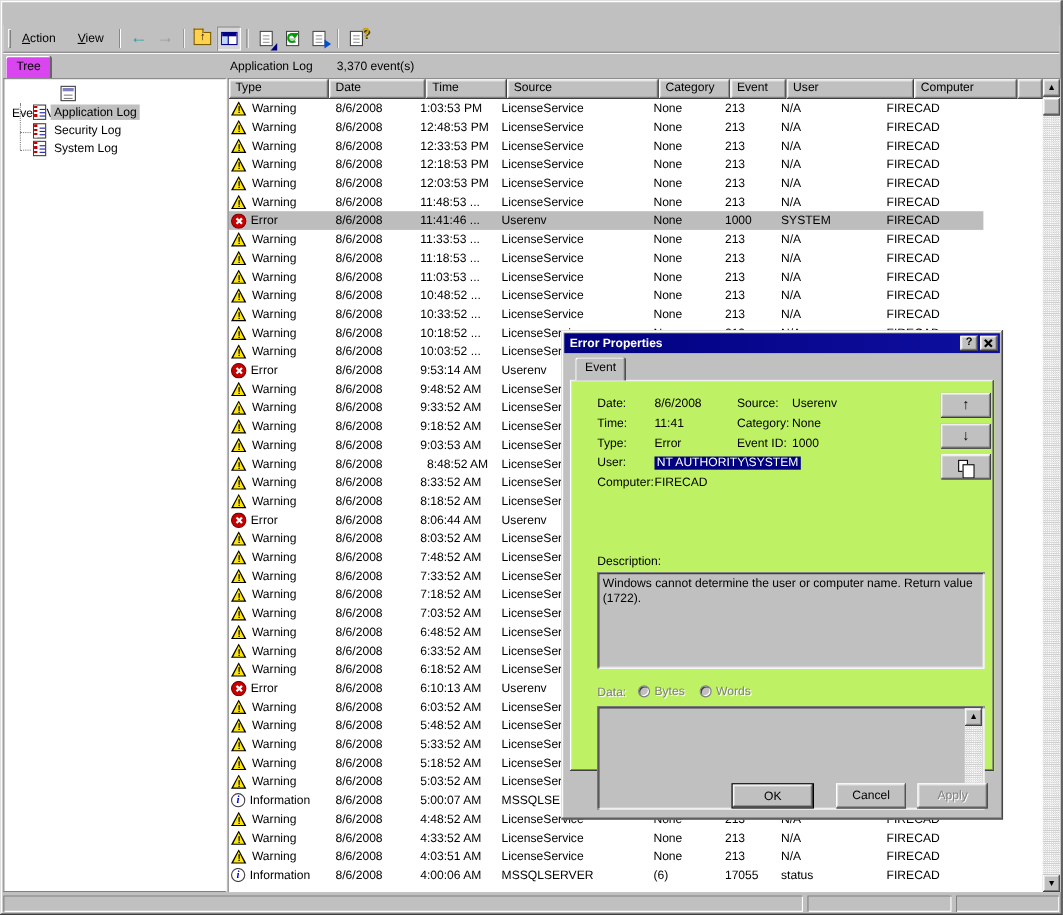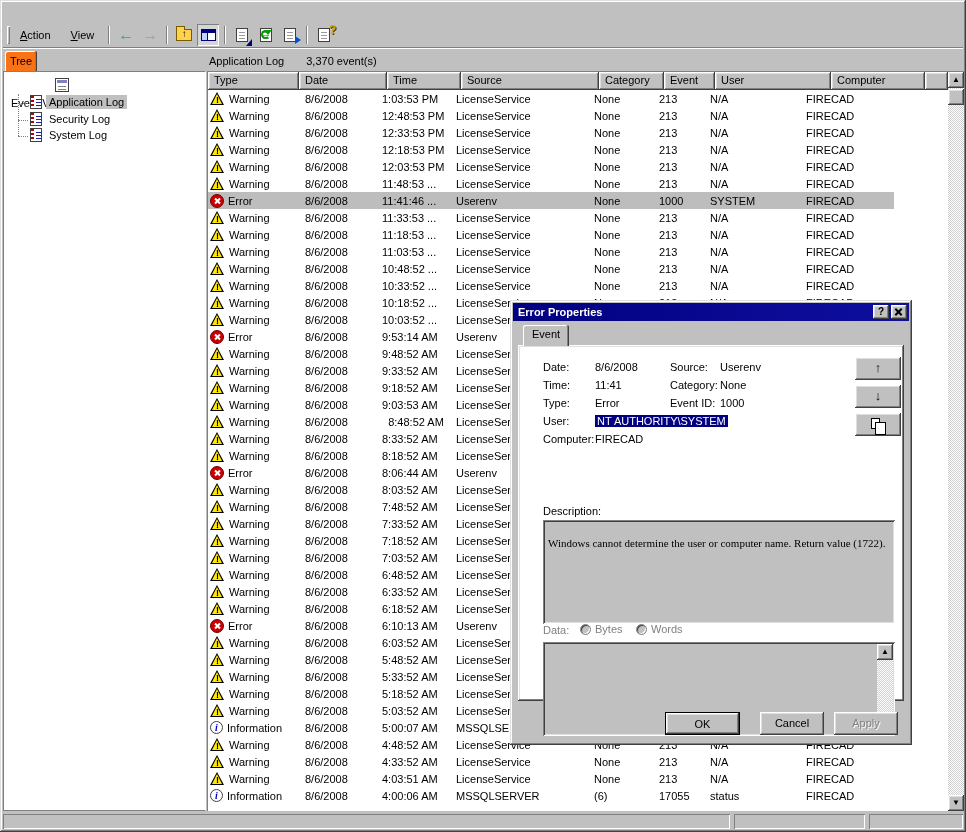--- a/index.html
+++ b/index.html
@@ -62,21 +62,21 @@
   .ovl-refresh::after { content:""; position:absolute; right:-4px; top:-2px; width:0; height:0;
                         border-left:4px solid transparent; border-right:4px solid transparent;
                         border-top:5px solid #00a000; }
   .ovl-arrow { position:absolute; right:0; bottom:2px; width:0; height:0;
                border-top:4px solid transparent; border-bottom:4px solid transparent;
                border-left:6px solid #0050d0; }
   .ovl-q { position:absolute; right:-1px; top:-1px; font-size:12px; font-weight:bold; color:#caa000;
            text-shadow:1px 1px 0 #504000; }
 
   
-  .tree-tab { position:absolute; left:5px; top:51px; width:32px; height:20px; background:#f97316;
+  .tree-tab { position:absolute; left:5px; top:51px; width:42px; height:20px; background:#d946ef;
               box-shadow: inset -1px 0 0 #404040, inset 1px 1px 0 #fff, inset -2px 0 0 #808080;
               border-top-left-radius:2px; border-top-right-radius:2px;
               display:flex; align-items:center; justify-content:center; }
   .banner { position:absolute; left:209px; top:52px; height:18px; display:flex; gap:22px; align-items:center; }
 
   
   .treepanel { position:absolute; left:3px; top:71px; width:203px; height:740px; background:#fff;
                border:1px solid #808080; border-right-color:#fff; }
   .tree-node { position:absolute; display:flex; align-items:center; gap:4px; white-space:nowrap; }
   .tree-label { padding:1px 3px; }
@@ -149,35 +149,35 @@
             background:linear-gradient(90deg,#000080,#0f0fa0); display:flex; align-items:center; }
   .dtitle .ttext { color:#fff; font-weight:bold; font-size:11px; margin-left:5px; }
   .dbtns { margin-left:auto; display:flex; gap:2px; margin-right:2px; }
   .dbtn { width:16px; height:14px; background:#c0c0c0; position:relative; text-align:center;
           font-size:10px; font-weight:bold; line-height:13px;
           box-shadow: inset -1px -1px 0 #404040, inset 1px 1px 0 #fff,
                       inset -2px -2px 0 #808080, inset 2px 2px 0 #dfdfdf; }
   .dtab { position:absolute; left:13px; top:25px; width:46px; height:21px; background:#c0c0c0;
           box-shadow: inset -1px 0 0 #404040, inset 1px 1px 0 #fff, inset -2px 0 0 #808080;
           border-top-left-radius:2px; border-top-right-radius:2px; text-align:center; padding-top:3px; z-index:2; }
-  .dpage { position:absolute; left:8px; top:45px; width:386px; height:356px; background:#ffffff;
+  .dpage { position:absolute; left:8px; top:45px; width:386px; height:356px; background:#bef264;
            box-shadow: inset -1px -1px 0 #404040, inset 1px 1px 0 #fff,
                        inset -2px -2px 0 #808080, inset 2px 2px 0 #dfdfdf; }
   .fld { position:absolute; white-space:nowrap; }
   .hl { background:#000080; color:#fff; padding:0 2px; }
   .arrbtn { position:absolute; left:337px; width:46px; height:23px; background:#c0c0c0; text-align:center;
             font-size:13px; font-weight:bold; line-height:22px;
             box-shadow: inset -1px -1px 0 #404040, inset 1px 1px 0 #fff,
                         inset -2px -2px 0 #808080, inset 2px 2px 0 #dfdfdf; }
   .ic-copy { position:absolute; left:16px; top:5px; width:9px; height:11px; background:#fff; border:1px solid #000; }
   .ic-copy::after { content:""; position:absolute; left:3px; top:3px; width:9px; height:11px;
                     background:#fff; border:1px solid #000; }
-  .descbox { position:absolute; left:25px; top:175px; width:352px; height:104px; background:#c0c0c0;
-             padding:17px 5px; line-height:13px; box-shadow: inset 1px 1px 0 #808080, inset -1px -1px 0 #fff,
-             inset 2px 2px 0 #404040, inset -2px -2px 0 #dfdfdf; font-family: Liberation Serif, serif; }
+  .descbox { position:absolute; left:25px; top:175px; width:352px; height:88px; background:#c0c0c0;
+             padding:5px 5px; line-height:13px; box-shadow: inset 1px 1px 0 #808080, inset -1px -1px 0 #fff,
+             inset 2px 2px 0 #404040, inset -2px -2px 0 #dfdfdf; }
   .disabled { color:#808080; text-shadow:1px 1px 0 #fff; }
   .radio { display:inline-block; width:11px; height:11px; border-radius:50%; background:#c0c0c0;
            border:1px solid #808080; box-shadow: inset 1px 1px 0 #404040, inset -1px -1px 0 #fff;
            vertical-align:-2px; margin-right:4px; }
   .databox { position:absolute; left:25px; top:297px; width:352px; height:94px; background:#c0c0c0;
              box-shadow: inset 1px 1px 0 #808080, inset -1px -1px 0 #fff,
                          inset 2px 2px 0 #404040, inset -2px -2px 0 #dfdfdf; }
   .databox .vscroll { top:2px; right:2px; bottom:2px; }
   .btn { position:absolute; height:23px; background:#c0c0c0; text-align:center; line-height:22px;
          box-shadow: inset -1px -1px 0 #404040, inset 1px 1px 0 #fff,

